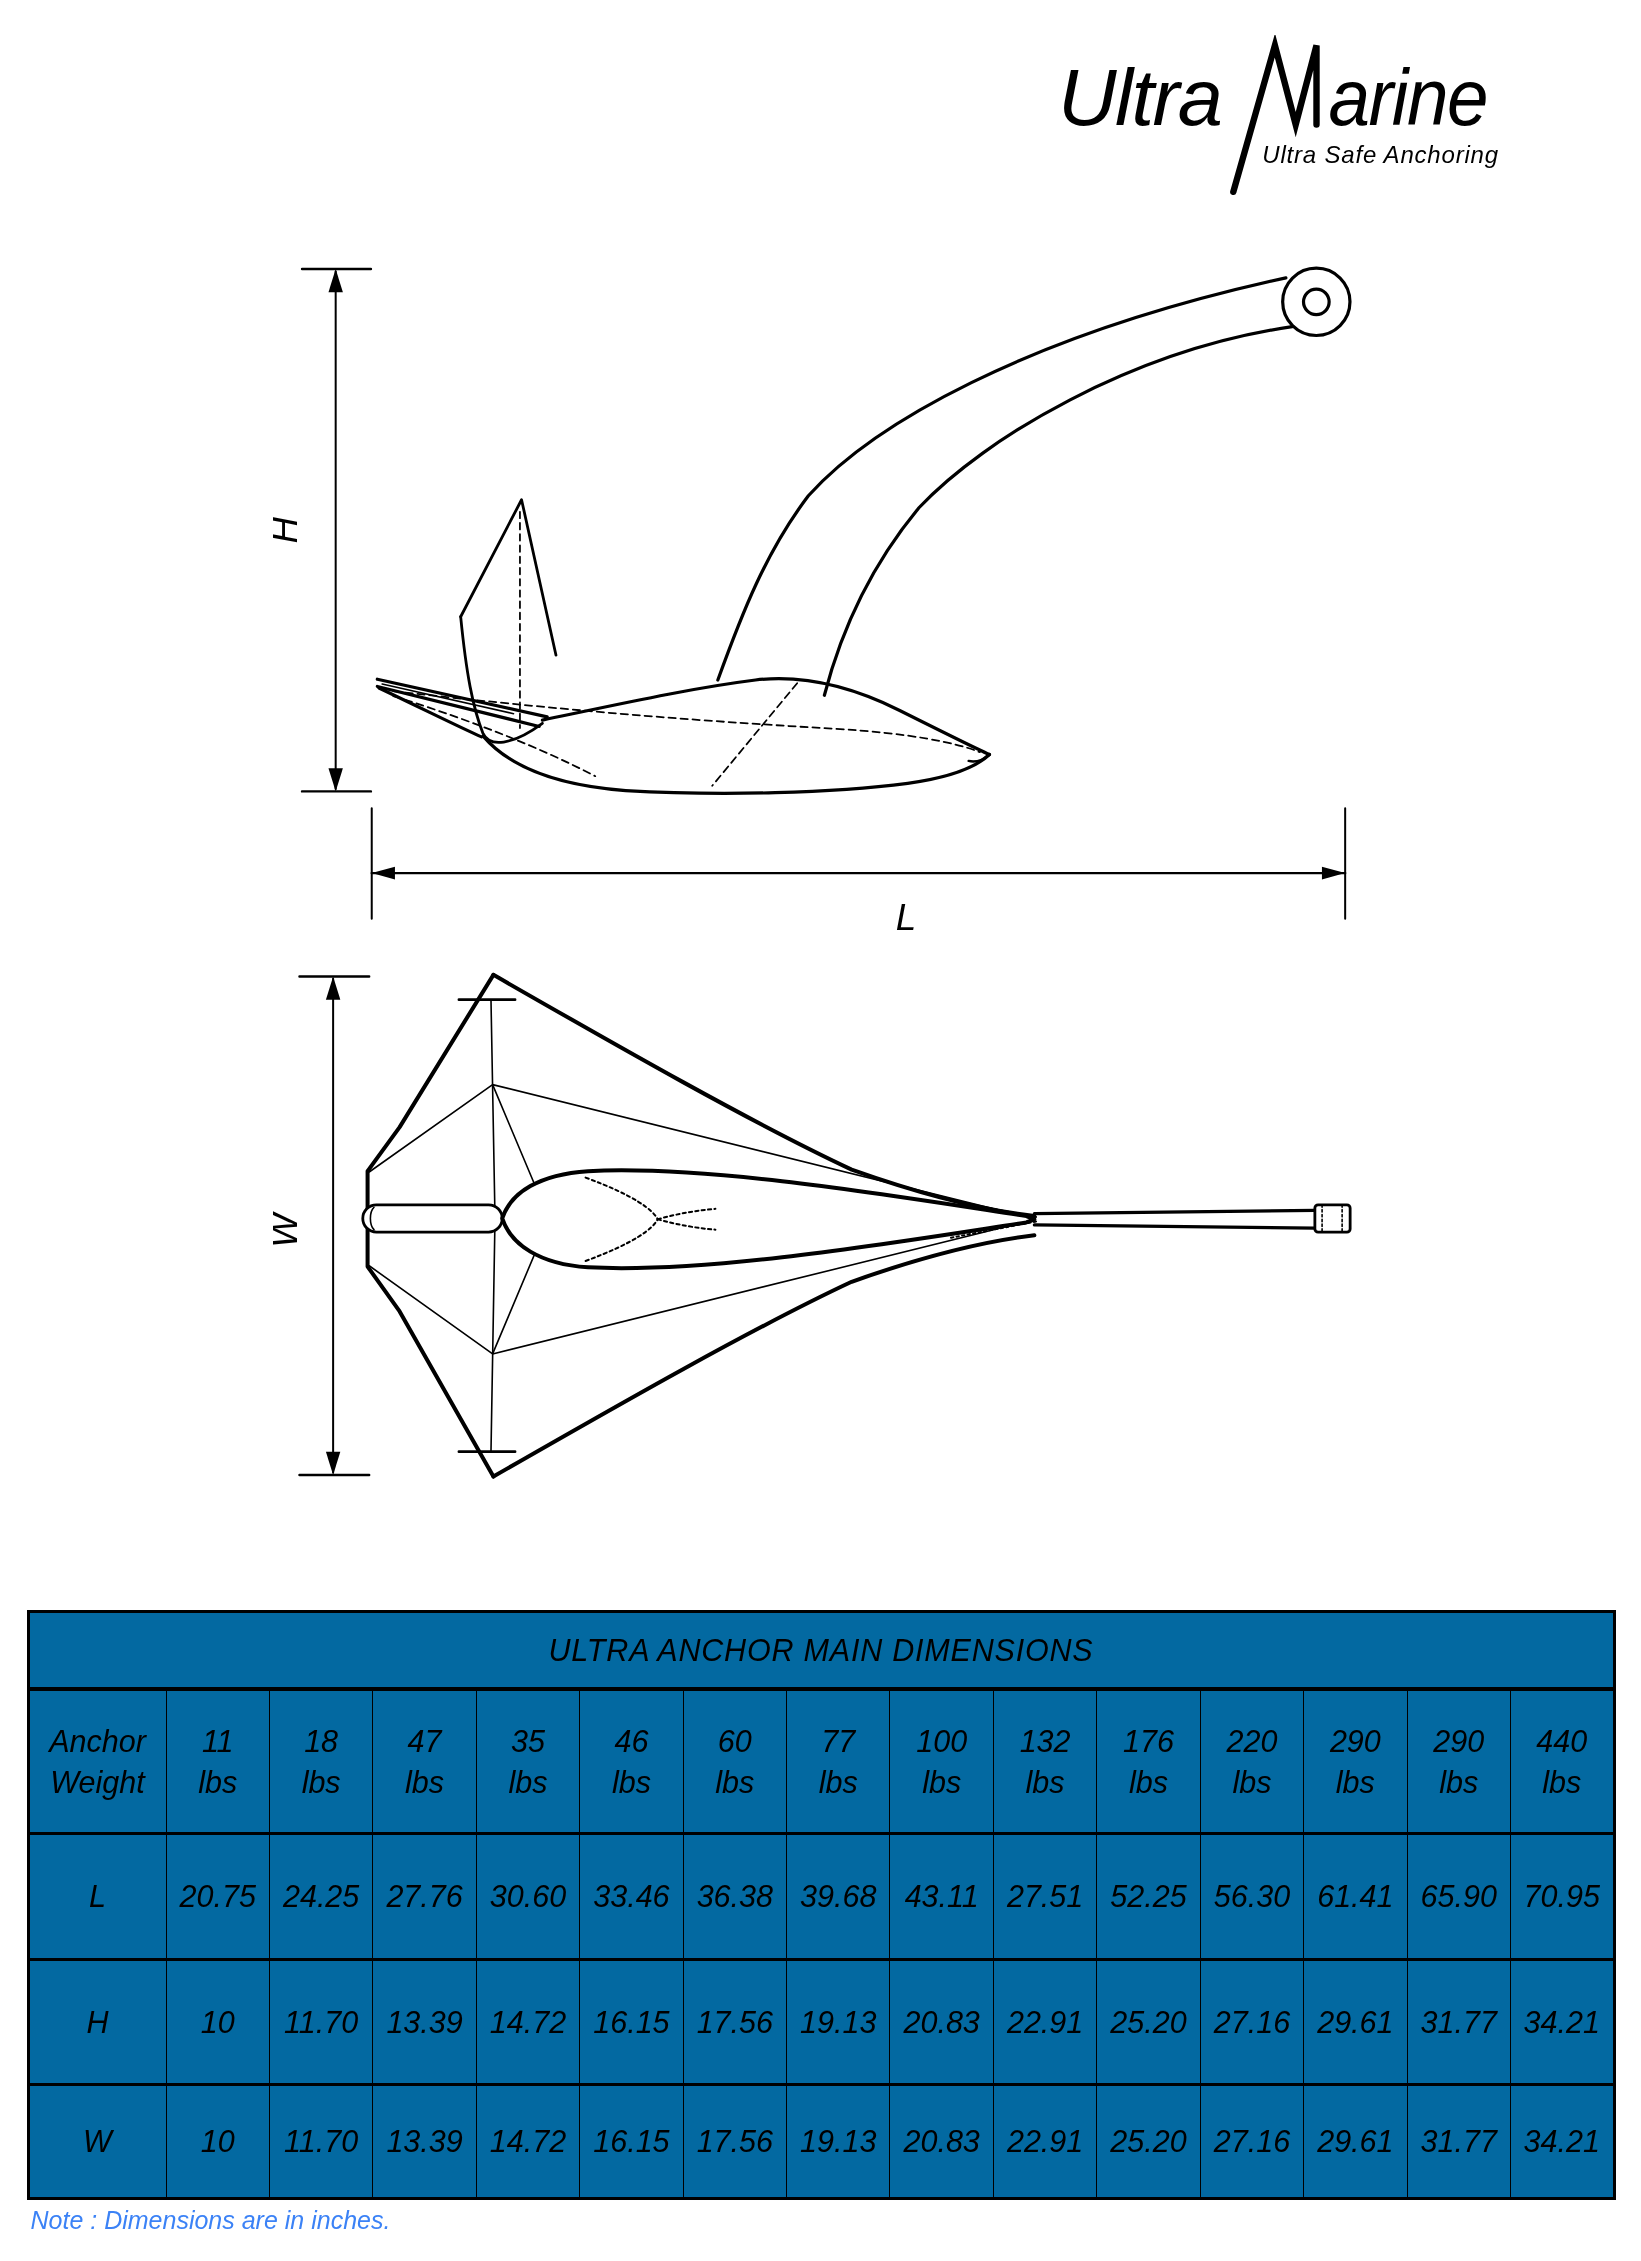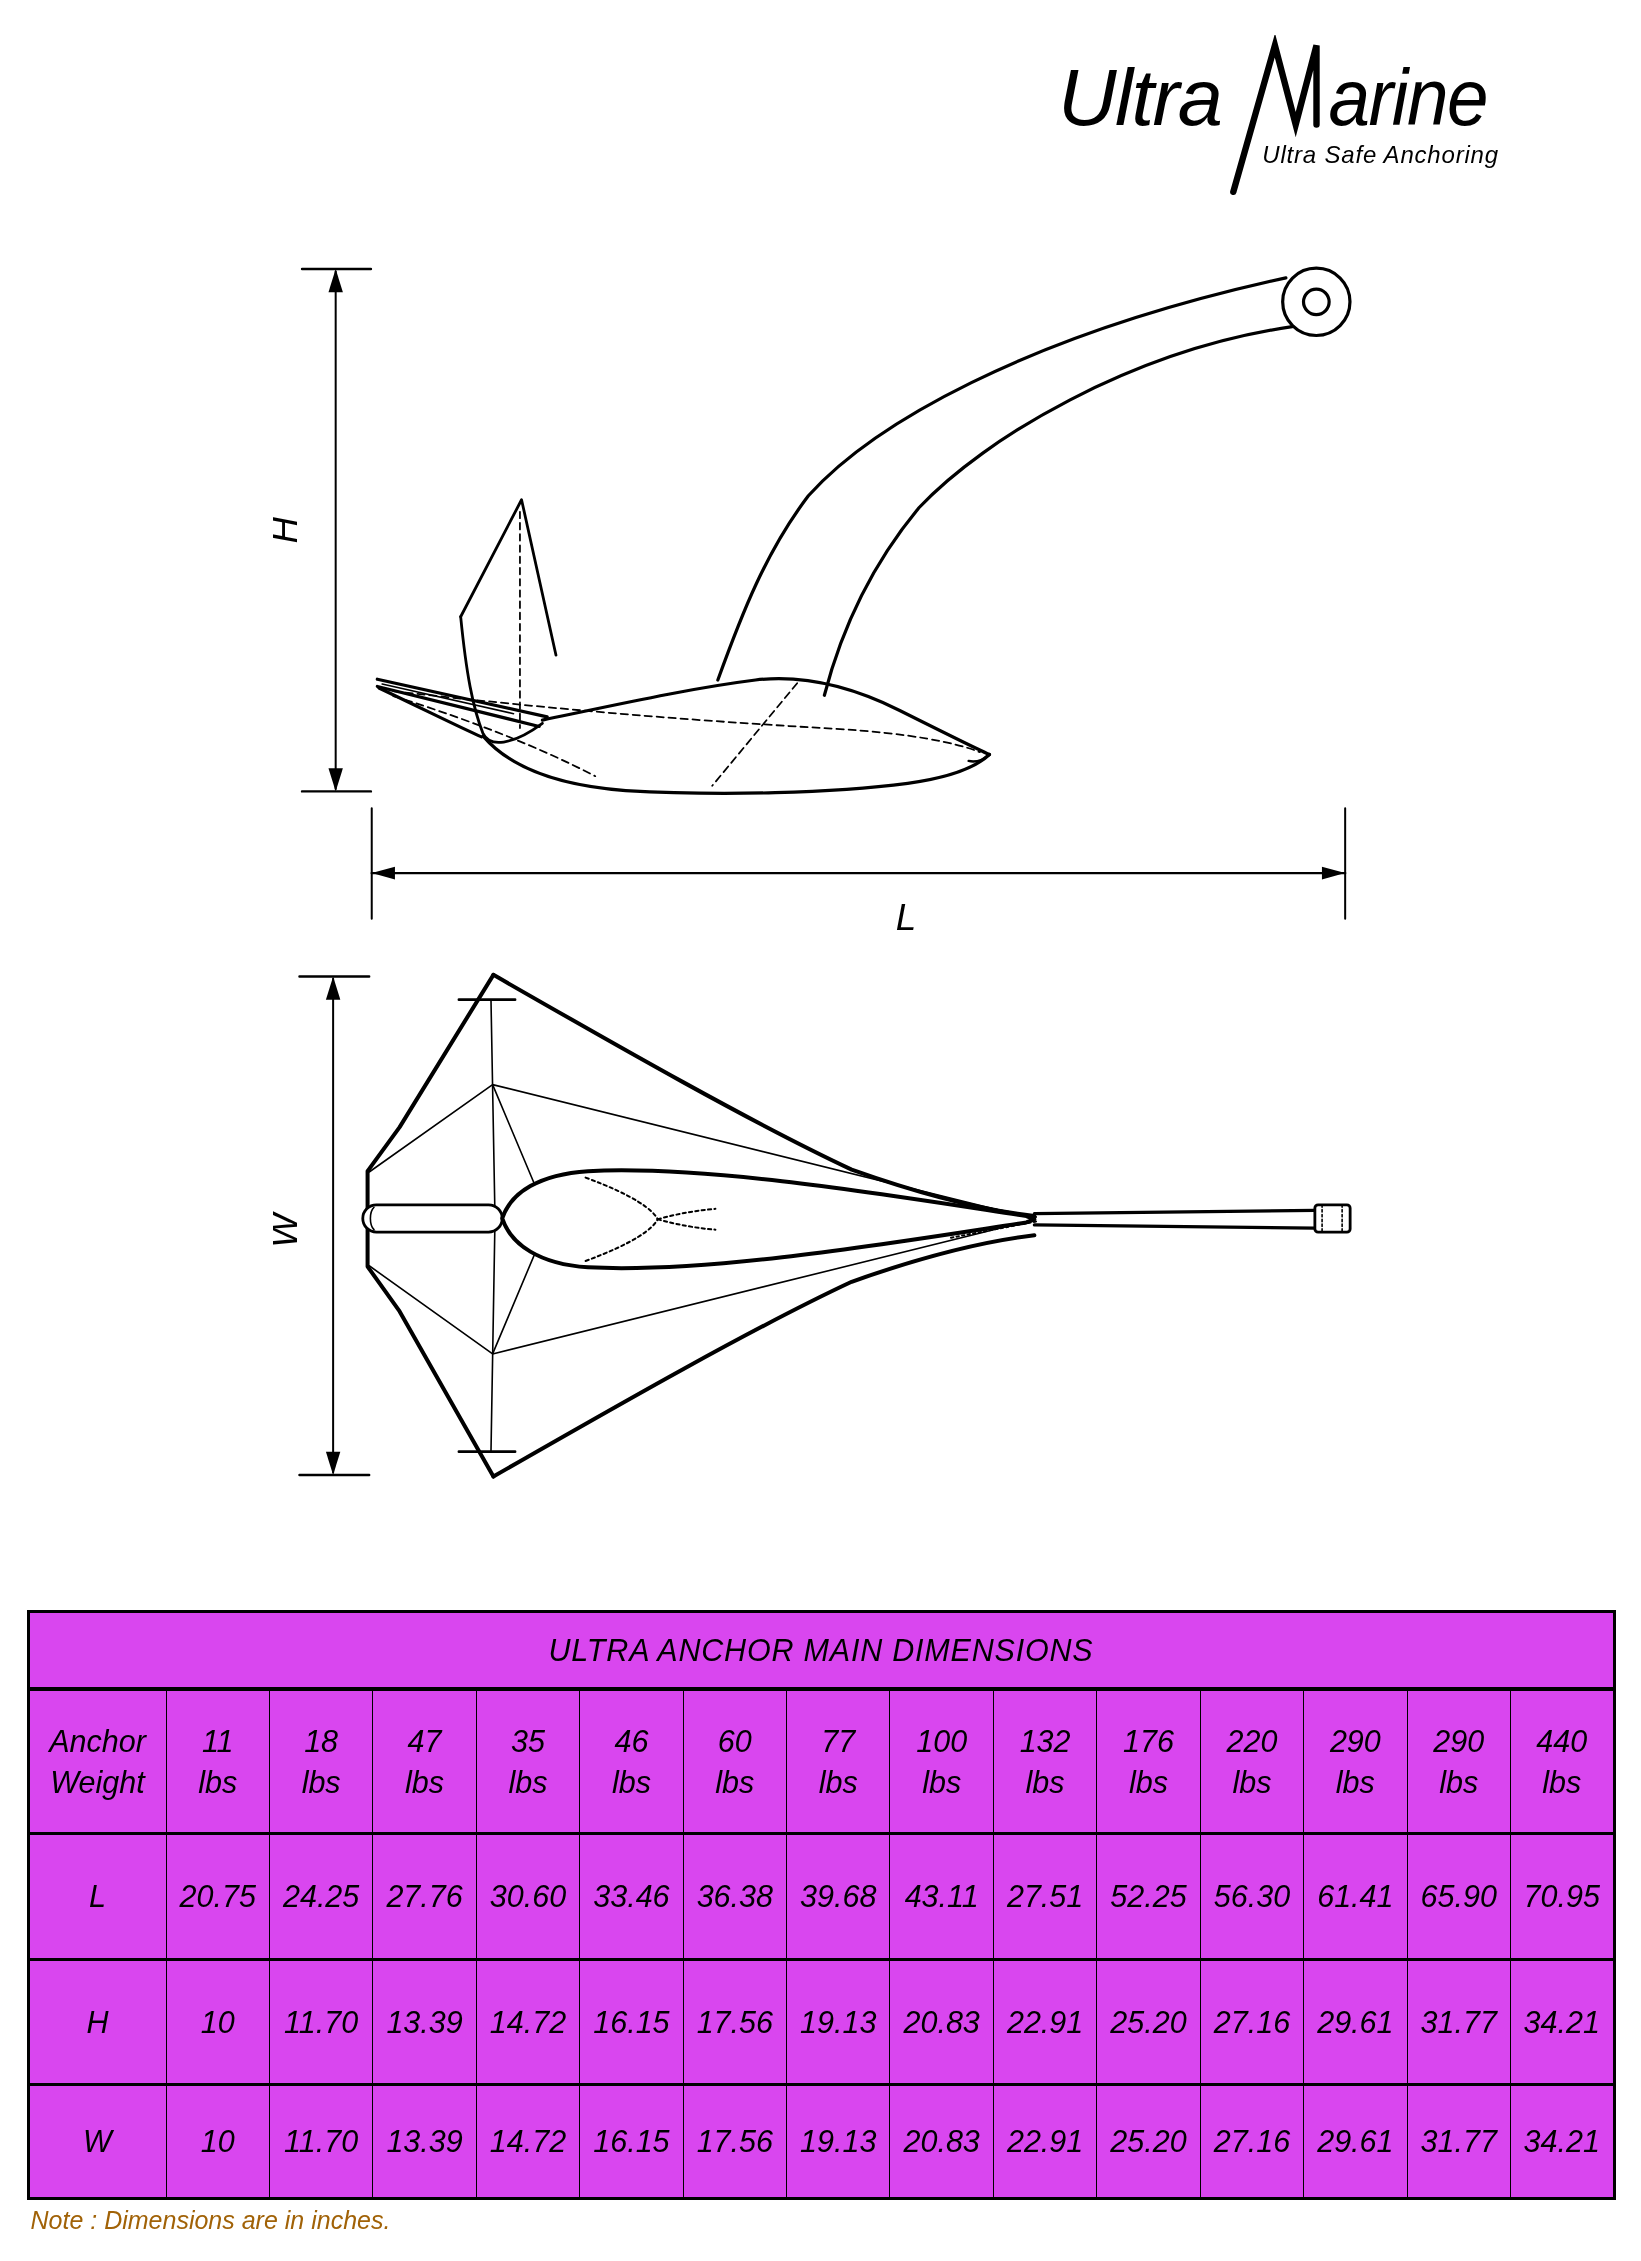--- a/index.html
+++ b/index.html
@@ -3,37 +3,37 @@
 <meta charset="utf-8">
 <style>
   html,body{margin:0;padding:0;background:#fff;}
   #page{position:relative;width:1642px;height:2261px;background:#fff;overflow:hidden;
         font-family:"Liberation Sans", sans-serif;color:#000;font-style:italic;}
   .abs{position:absolute;}
   svg text{font-family:"Liberation Sans", sans-serif;fill:#000;}
 
   
   table.dim-table{position:absolute;left:26.5px;top:1610px;width:1589px;
-    border-collapse:collapse;table-layout:fixed;background:#d946ef;
+    border-collapse:collapse;table-layout:fixed;background:#0369a1;
     border:3.2px solid #000;}
   table.dim-table th, table.dim-table td{
     border-left:1.6px solid #000;border-right:1.6px solid #000;
     text-align:center;vertical-align:middle;padding:0;
     font-weight:400;font-size:30.5px;color:#000;}
   .title-cell{height:74px;font-size:34px;font-weight:700;
     border-bottom:4px solid #000;letter-spacing:0.8px;}
   tr.hrow > th{height:141px;line-height:1.32;font-size:30.5px;}
   tr.vrow > *{border-top:3.2px solid #000;}
   tr.row-l > *{height:123px;}
   tr.row-h > *{height:122px;}
   tr.row-w > *{height:111px;}
   th.corner-cell{font-size:30.5px;line-height:1.32;font-weight:400;}
   th.rowlabel{font-size:35px;font-weight:400;}
 
-  .note{position:absolute;left:30.5px;top:2206px;font-size:25px;color:#a16207;}
+  .note{position:absolute;left:30.5px;top:2206px;font-size:25px;color:#3b82f6;}
 </style>
 </head>
 <body>
 
 <div id="page">
 
   <svg class="abs" style="left:1048px;top:35px;" width="461" height="172" viewBox="0 0 575 215">
     <text x="12" y="112" font-size="100" letter-spacing="-2" textLength="204" lengthAdjust="spacingAndGlyphs">Ultra</text>
     <polyline points="231,196 283,13 309,112 335,13 335,112" fill="none" stroke="#000" stroke-width="8" stroke-linejoin="miter" stroke-linecap="round"></polyline>
     <text x="350" y="112" font-size="100" letter-spacing="-2" textLength="198" lengthAdjust="spacingAndGlyphs">arine</text>

